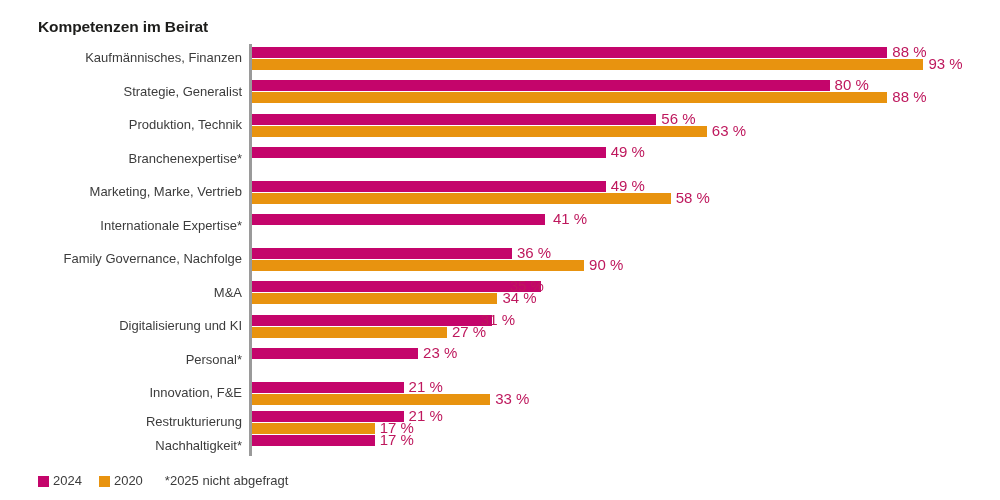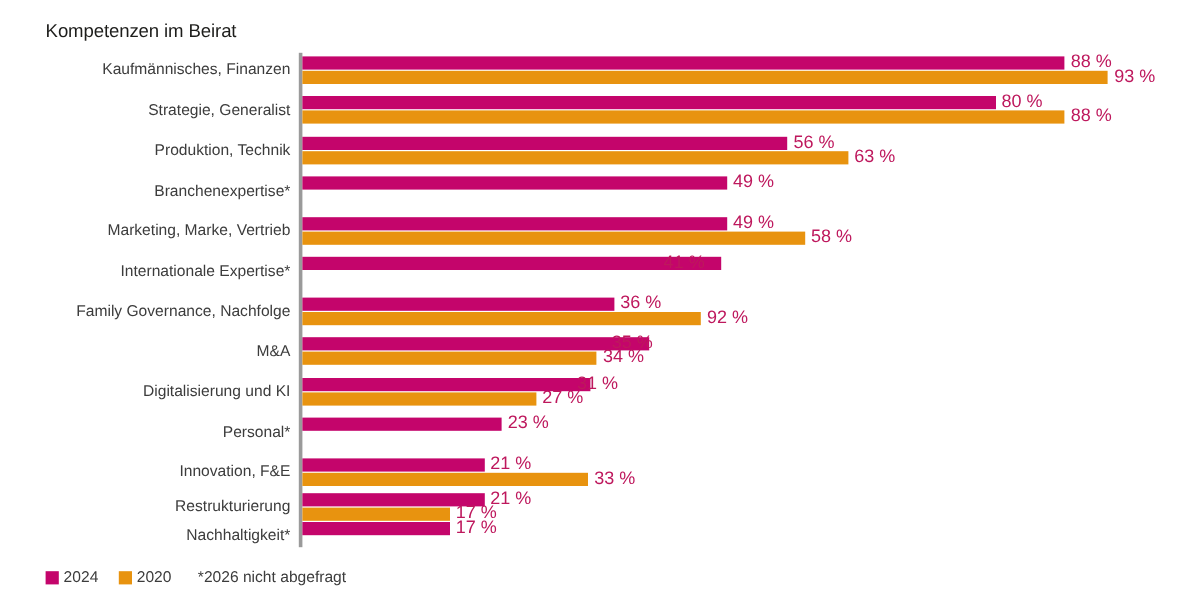--- a/index.html
+++ b/index.html
@@ -19,21 +19,21 @@
     position: absolute;
     left: 0; top: 0;
     width: 1000px;
     height: 500px;
   }
   .chart-title {
     position: absolute;
     left: 38px;
     top: 18px;
     font-size: 15.5px;
-    font-weight: normal;
+    font-weight: bold;
     color: #1d1d1b;
     letter-spacing: -0.1px;
     white-space: nowrap;
   }
   .plot {
     position: absolute;
     left: 0;
     top: 44px;
     width: 1000px;
     height: 412px;
@@ -173,34 +173,34 @@
             <div class="bar bar-2024" style="width: 100%; background: rgb(196, 5, 107);"></div>
             <div class="bar-value" style="left: 358.78px;">49 %</div>
           </div>
           <div class="bar-wrap bar-slot-b" style="width: 418.76px;">
             <div class="bar bar-2020" style="width: 100%; background: rgb(232, 147, 15);"></div>
             <div class="bar-value" style="left: 423.76px;">58 %</div>
           </div>
         </div>
         <div class="cat-row" style="top: 167.5px;">
           <div class="cat-label">Internationale Expertise*</div>
-          <div class="bar-wrap bar-slot-a" style="width: 349px;">
+          <div class="bar-wrap bar-slot-a" style="width: 293px;">
             <div class="bar bar-2024" style="width: 100%; background: rgb(196, 5, 107);"></div>
             <div class="bar-value" style="left: 301.02px;">41 %</div>
           </div>
         </div>
         <div class="cat-row" style="top: 201px;">
           <div class="cat-label">Family Governance, Nachfolge</div>
           <div class="bar-wrap bar-slot-a" style="width: 259.92px;">
             <div class="bar bar-2024" style="width: 100%; background: rgb(196, 5, 107);"></div>
             <div class="bar-value" style="left: 264.92px;">36 %</div>
           </div>
           <div class="bar-wrap bar-slot-b" style="width: 332.12px;">
             <div class="bar bar-2020" style="width: 100%; background: rgb(232, 147, 15);"></div>
-            <div class="bar-value" style="left: 337.12px;">92 %</div>
+            <div class="bar-value" style="left: 337.12px;">90 %</div>
           </div>
         </div>
         <div class="cat-row" style="top: 234.5px;">
           <div class="cat-label">M&amp;A</div>
           <div class="bar-wrap bar-slot-a" style="width: 289px;">
             <div class="bar bar-2024" style="width: 100%; background: rgb(196, 5, 107);"></div>
             <div class="bar-value" style="left: 257.7px;">35 %</div>
           </div>
           <div class="bar-wrap bar-slot-b" style="width: 245.48px;">
             <div class="bar bar-2020" style="width: 100%; background: rgb(232, 147, 15);"></div>
@@ -259,16 +259,16 @@
 
   <div class="legend">
     <div class="legend-item">
       <span class="legend-swatch" id="sw0" style="background: rgb(196, 5, 107);"></span>
       <span class="legend-label">2024</span>
     </div>
     <div class="legend-item">
       <span class="legend-swatch" id="sw1" style="background: rgb(232, 147, 15);"></span>
       <span class="legend-label">2020</span>
     </div>
-    <div class="legend-note">*2026 nicht abgefragt</div>
+    <div class="legend-note">*2025 nicht abgefragt</div>
   </div>
 
 </div>
 
 </body></html>

